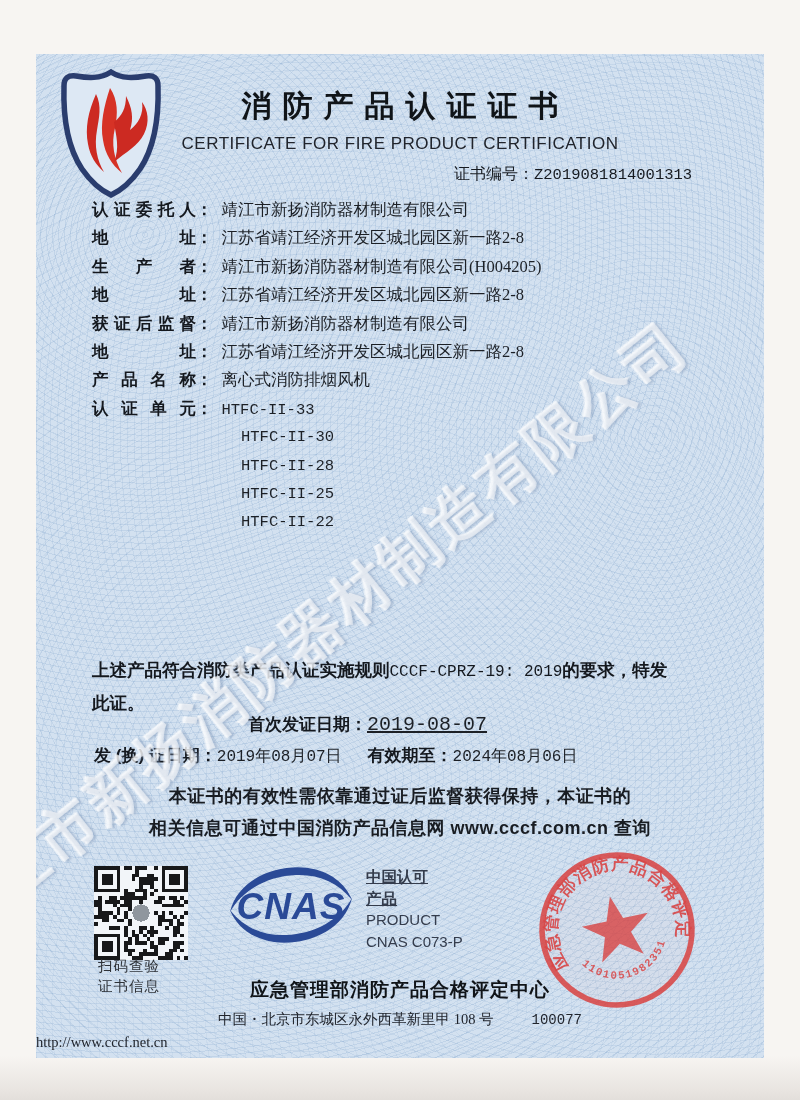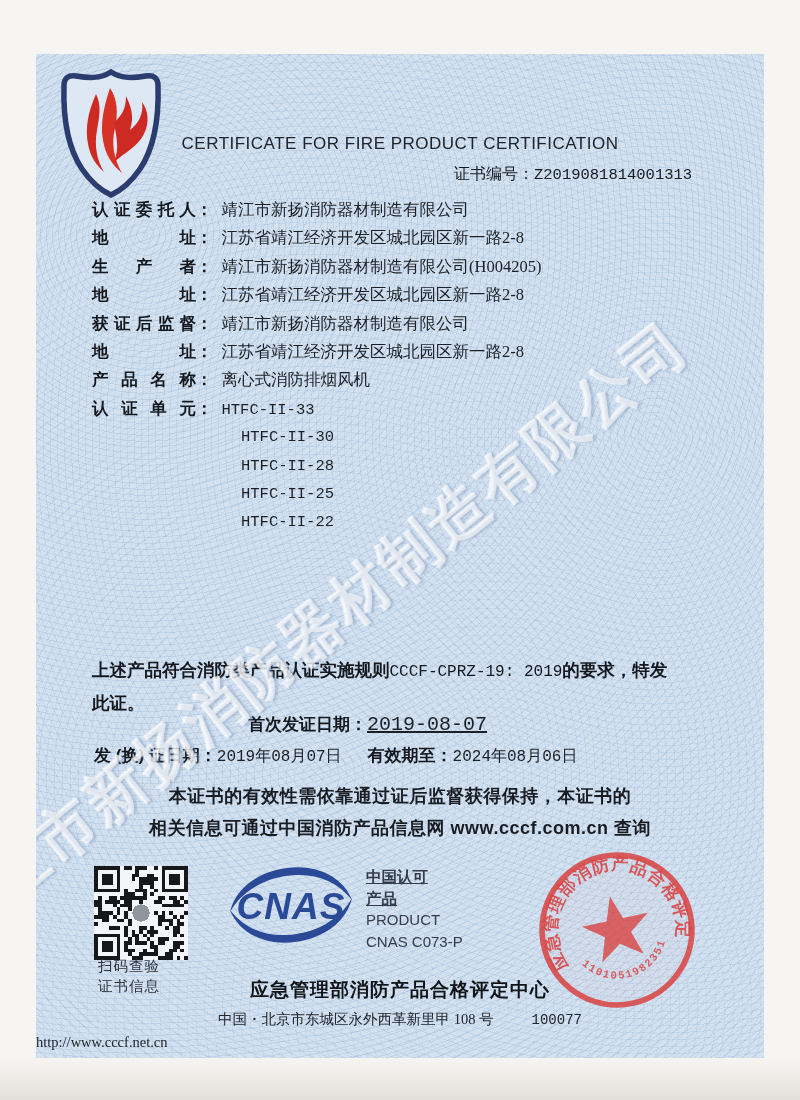--- a/index.html
+++ b/index.html
@@ -119,20 +119,21 @@
 
 <div class="cert">
 
   <svg class="abs logo" viewBox="0 0 118 134">
     <path d="M59 6 C70 13 82 12 94 10 C102 9 106 12 106 20 C107 52 102 82 88 103 C79 116 70 124 59 129 C48 124 39 116 30 103 C16 82 11 52 12 20 C12 12 16 9 24 10 C36 12 48 13 59 6 Z" fill="#dde8f4" stroke="#2a3d6e" stroke-width="5.5"></path>
     <path d="M44 28 C36 46 33 62 36 78 C38 90 44 99 52 106 C45 94 42 80 45 64 C47 52 50 40 44 28 Z" fill="#cc2a22"></path>
     <path d="M58 22 C52 40 48 58 51 74 C53 88 60 99 70 107 C62 93 59 78 63 62 C66 48 66 34 58 22 Z" fill="#d63226"></path>
     <path d="M74 30 C80 42 82 52 78 64 C86 58 92 48 90 36 C96 44 98 56 92 68 C86 80 74 86 62 96 C68 82 64 70 62 56 C70 50 74 42 74 30 Z" fill="#cc2a22"></path>
   </svg>
 
+  <div class="abs title">消防产品认证证书</div>
   <div class="abs subtitle">CERTIFICATE FOR FIRE PRODUCT CERTIFICATION</div>
   <div class="abs certno"><span>证书编号：</span><span class="num">Z2019081814001313</span></div>
 
   <div class="abs fields">
     <div class="frow"><span class="flabel">认证委托人</span><span class="fcolon">：</span><span class="fval">靖江市新扬消防器材制造有限公司</span></div>
     <div class="frow"><span class="flabel">地址</span><span class="fcolon">：</span><span class="fval">江苏省靖江经济开发区城北园区新一路2-8</span></div>
     <div class="frow"><span class="flabel">生产者</span><span class="fcolon">：</span><span class="fval">靖江市新扬消防器材制造有限公司(H004205)</span></div>
     <div class="frow"><span class="flabel">地址</span><span class="fcolon">：</span><span class="fval">江苏省靖江经济开发区城北园区新一路2-8</span></div>
     <div class="frow"><span class="flabel">获证后监督</span><span class="fcolon">：</span><span class="fval">靖江市新扬消防器材制造有限公司</span></div>
     <div class="frow"><span class="flabel">地址</span><span class="fcolon">：</span><span class="fval">江苏省靖江经济开发区城北园区新一路2-8</span></div>

